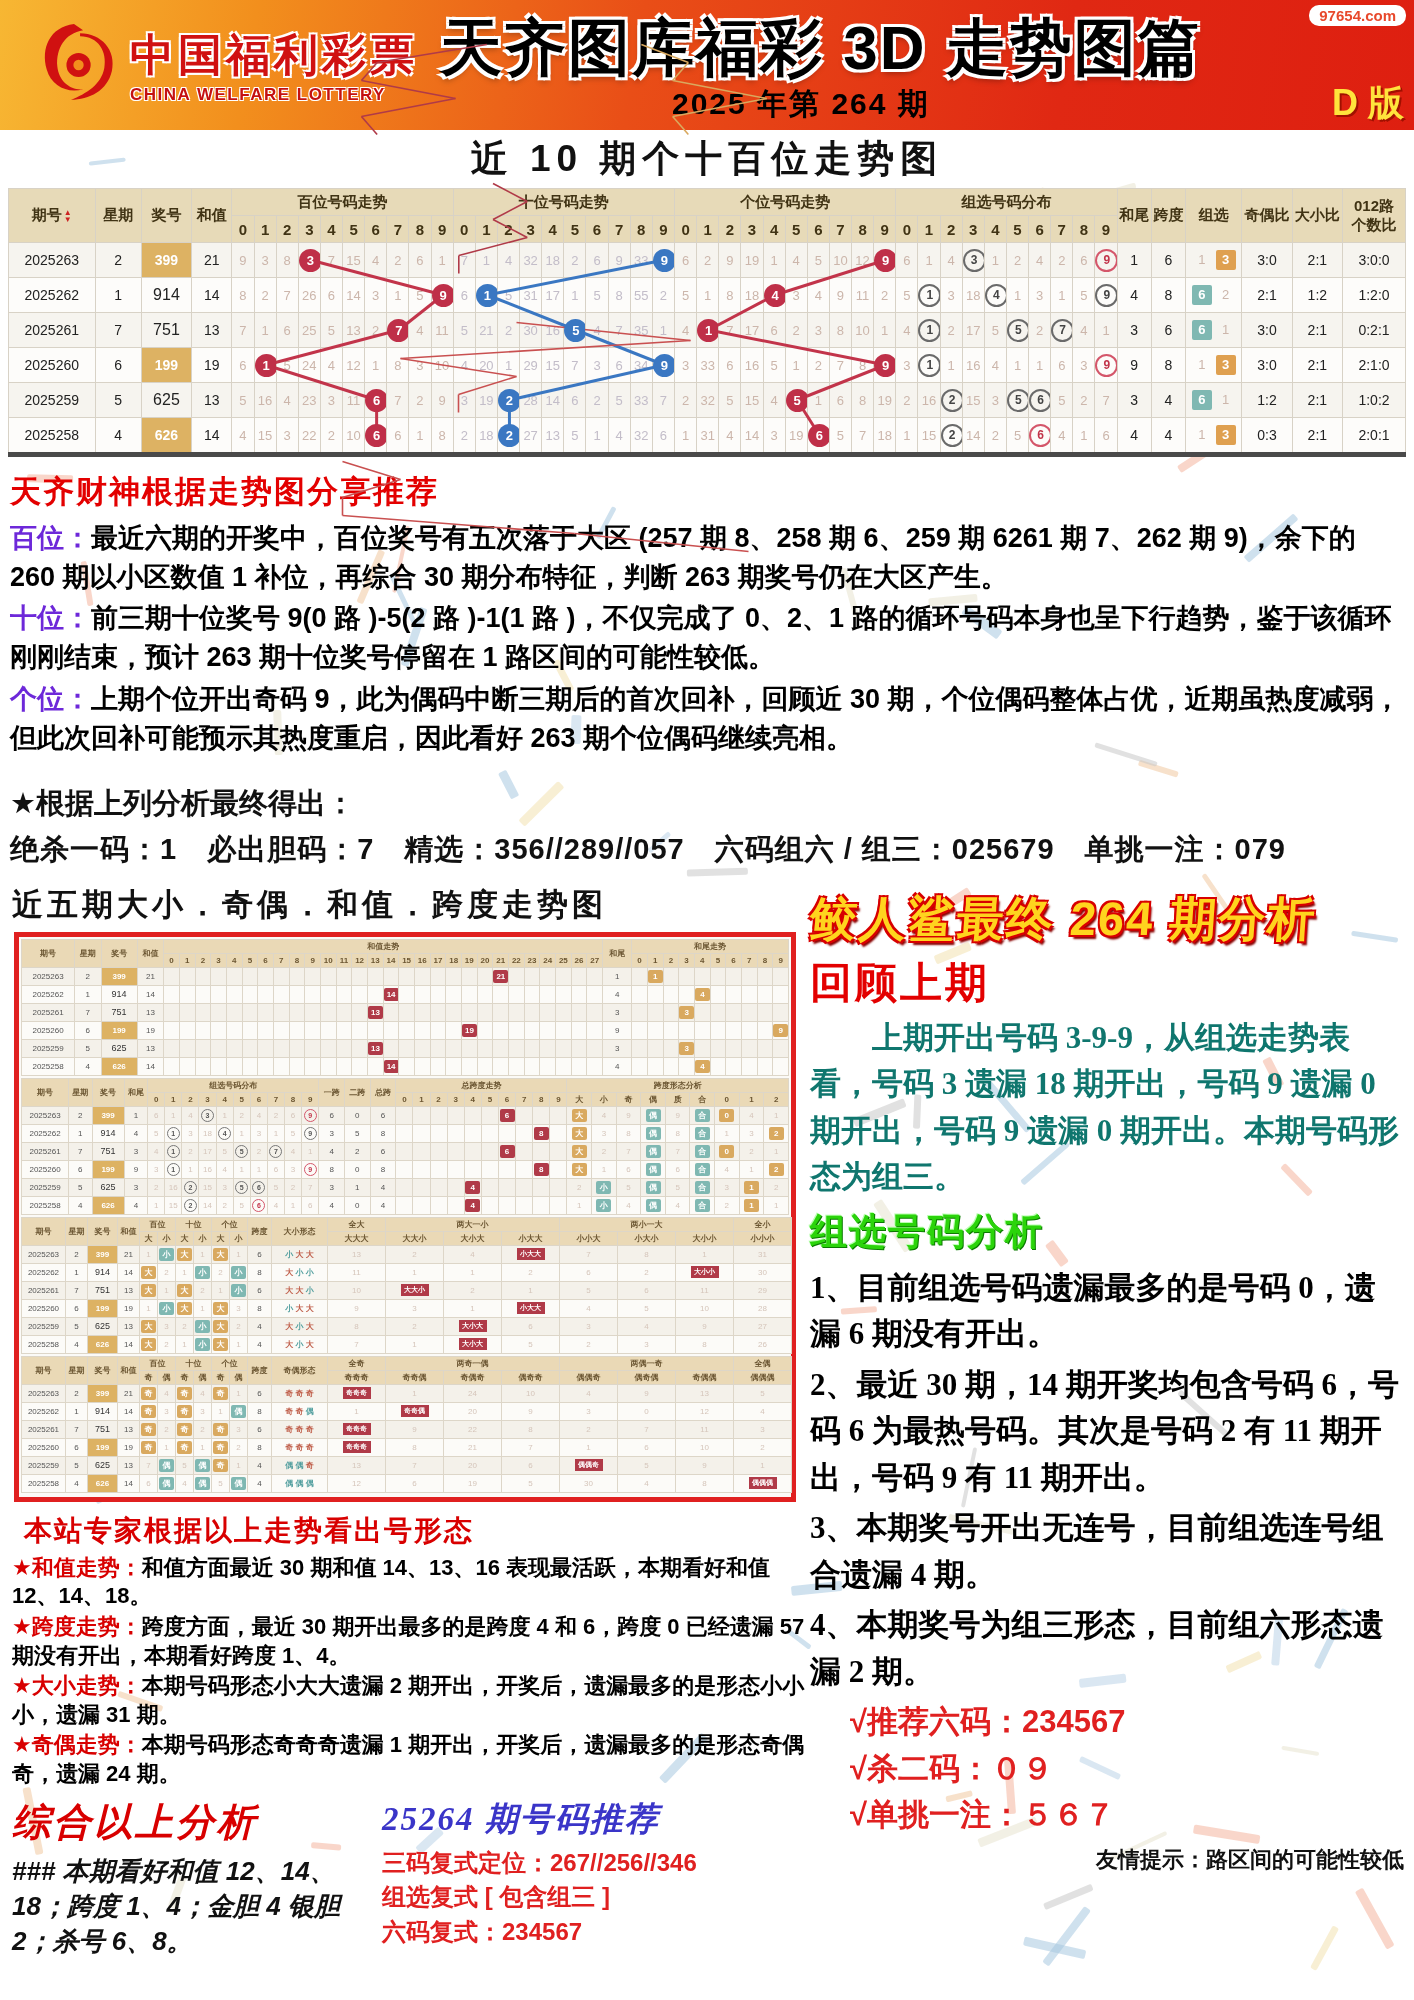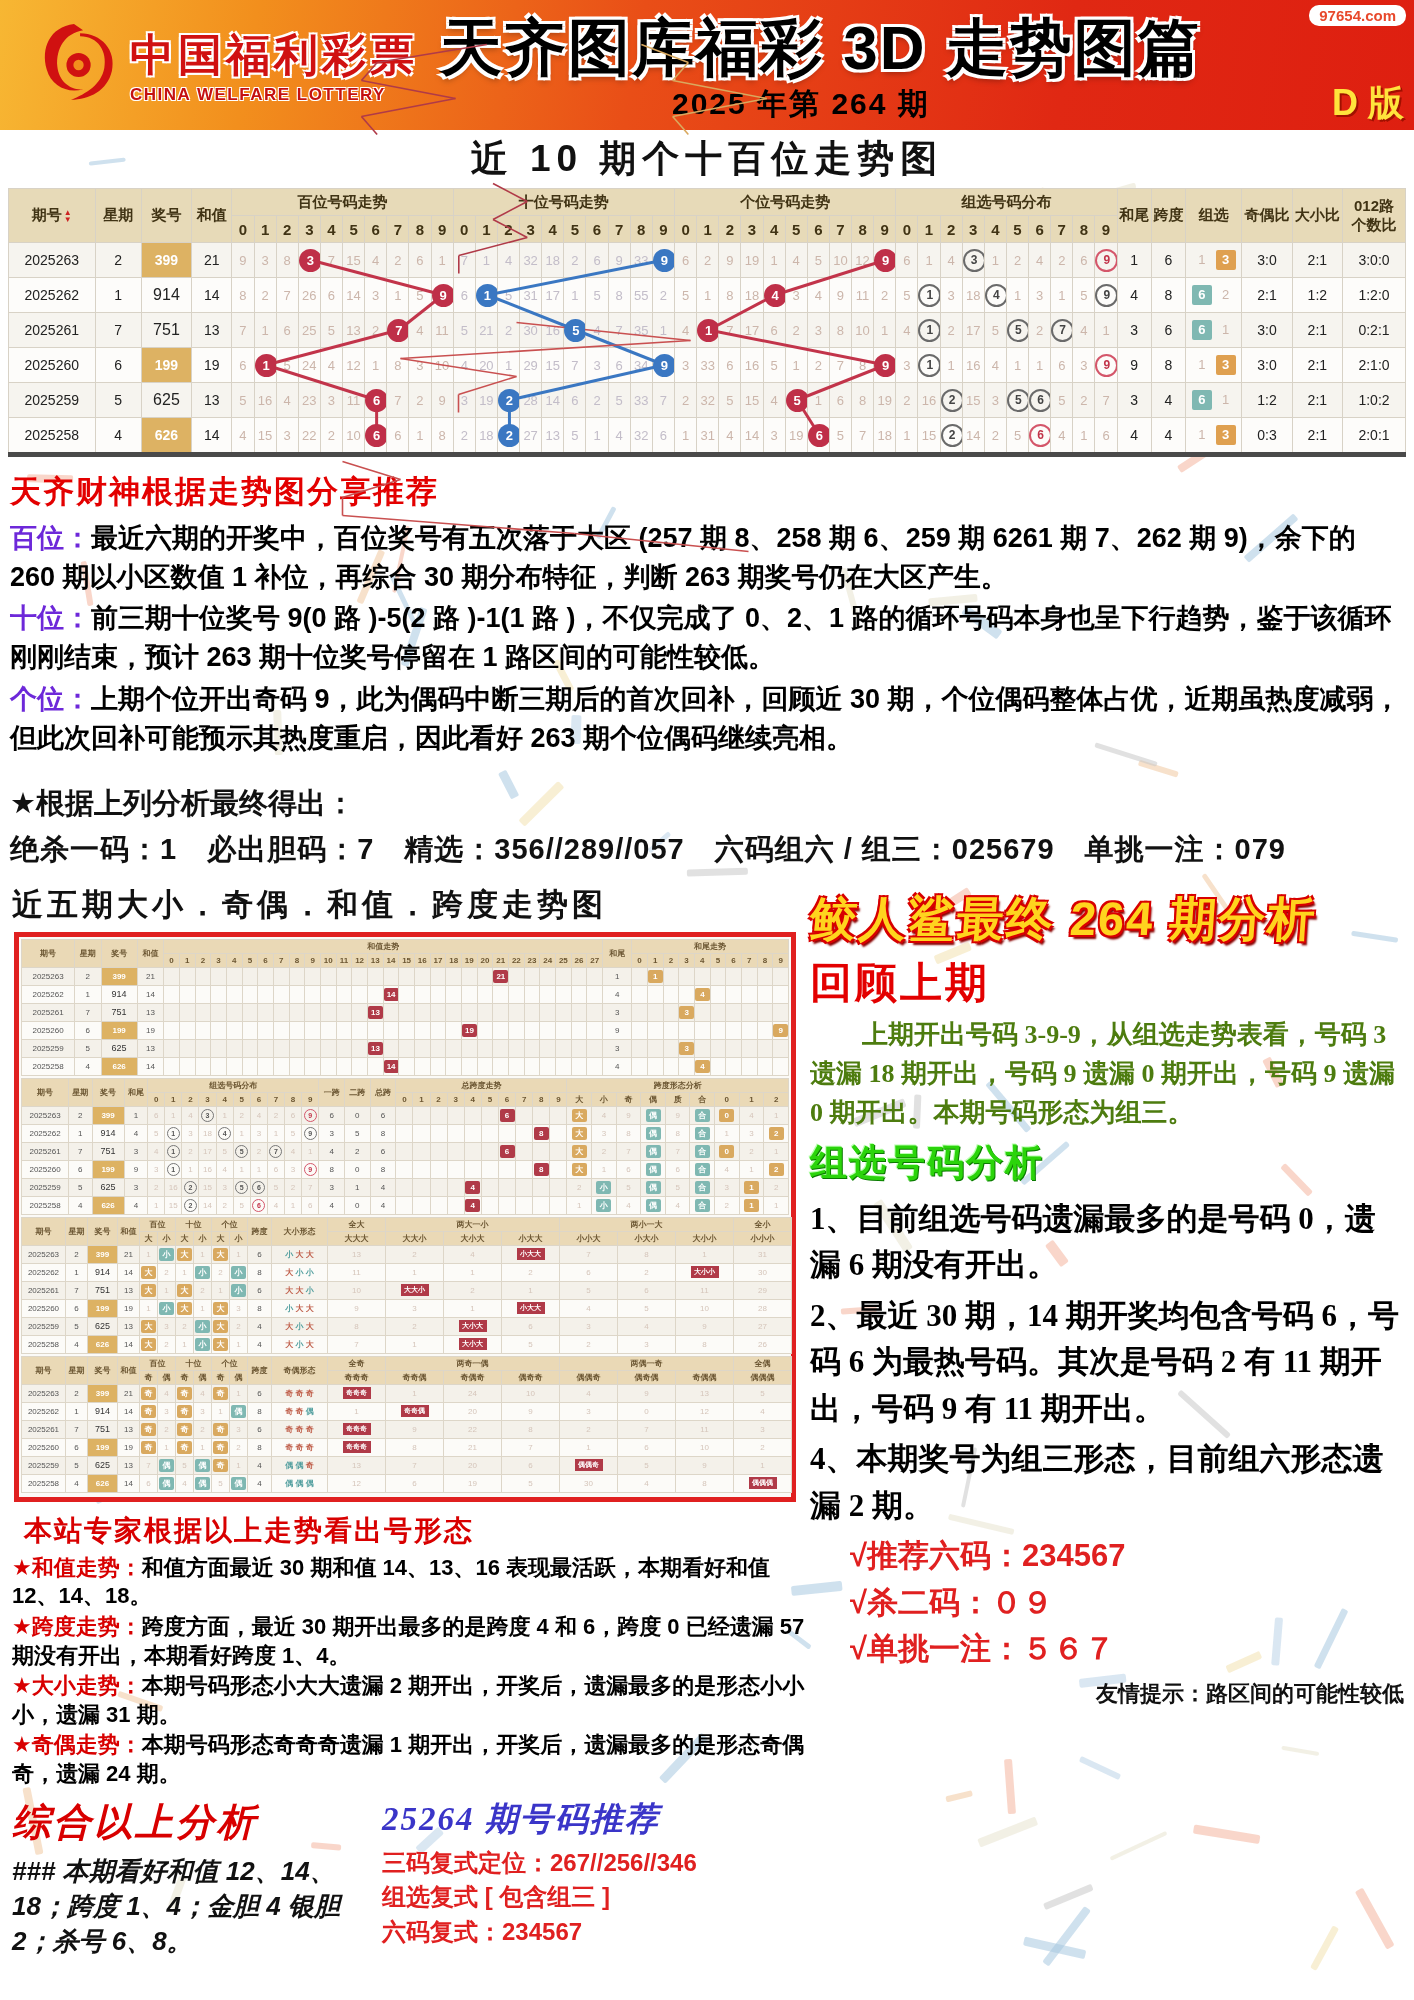--- a/index.html
+++ b/index.html
@@ -98,21 +98,21 @@
         font-style:italic;letter-spacing:3px;margin-bottom:6px;}
   .summary-text{font-size:26px;font-weight:900;line-height:1.35;font-style:italic;}
   .rec-head{color:#3a35c8;font-size:33px;font-weight:900;font-family:"Liberation Serif","DejaVu Serif",serif;
         font-style:italic;letter-spacing:2px;margin-bottom:4px;}
   .rec-line{color:#e02020;font-size:24px;font-weight:900;line-height:1.45;}
 
   .r-title{color:#ffd41e;font-size:47px;font-weight:900;letter-spacing:2px;transform:skewX(-4deg);
         text-shadow:-2px -2px 0 #d80000,2px -2px 0 #d80000,-2px 2px 0 #d80000,2px 2px 0 #d80000,3px 4px 2px #8a0000;
         white-space:nowrap;margin:4px 0 2px;}
   .r-review-head{color:#e30000;font-size:42px;font-weight:900;letter-spacing:3px;margin:2px 0;}
-  .r-review{color:#4d7c0f;font-size:26px;font-weight:700;line-height:1.5;text-indent:2em;
+  .r-review{color:#0f766e;font-size:31px;font-weight:700;line-height:1.5;text-indent:2em;
         font-family:"Liberation Serif","DejaVu Serif",serif;margin:2px 0;}
   .r-zx-head{color:#2bd40b;font-size:37px;font-weight:900;letter-spacing:2px;
         text-shadow:1px 1px 0 #0a7a00,-1px -1px 0 #baffb0;margin:4px 0;}
   .r-point{color:#000;font-size:31px;line-height:1.5;font-family:"Liberation Serif","DejaVu Serif",serif;
         font-weight:700;margin:4px 0;}
   .r-check{color:#e02020;font-size:31px;font-weight:900;margin-left:40px;line-height:1.5;}
   .r-disclaimer{color:#111;font-size:22px;font-weight:700;text-align:right;margin-top:6px;}
 </style>
 </head>
 <body>
@@ -1820,20 +1820,21 @@
       </div>
 
       <div class="bcol-right">
         <div class="r-title">鲛人鲨最终 264 期分析</div>
         <div class="r-review-head">回顾上期</div>
         <div class="r-review">上期开出号码 3-9-9，从组选走势表看，号码 3 遗漏 18 期开出，号码 9 遗漏 0 期开出，号码 9 遗漏 0 期开出。本期号码形态为组三。</div>
         <div class="r-zx-head">组选号码分析</div>
         <div id="right-points">
             <div class="r-point">1、目前组选号码遗漏最多的是号码 0，遗漏 6 期没有开出。</div>
             <div class="r-point">2、最近 30 期，14 期开奖均包含号码 6，号码 6 为最热号码。其次是号码 2 有 11 期开出，号码 9 有 11 期开出。</div>
+            <div class="r-point">3、本期奖号开出无连号，目前组选连号组合遗漏 4 期。</div>
             <div class="r-point">4、本期奖号为组三形态，目前组六形态遗漏 2 期。</div>
           </div>
         <div id="right-checks">
             <div class="r-check">√推荐六码：234567</div>
             <div class="r-check">√杀二码：０９</div>
             <div class="r-check">√单挑一注：５６７</div>
           </div>
         <div class="r-disclaimer">友情提示：路区间的可能性较低</div>
       </div>
     </div>

